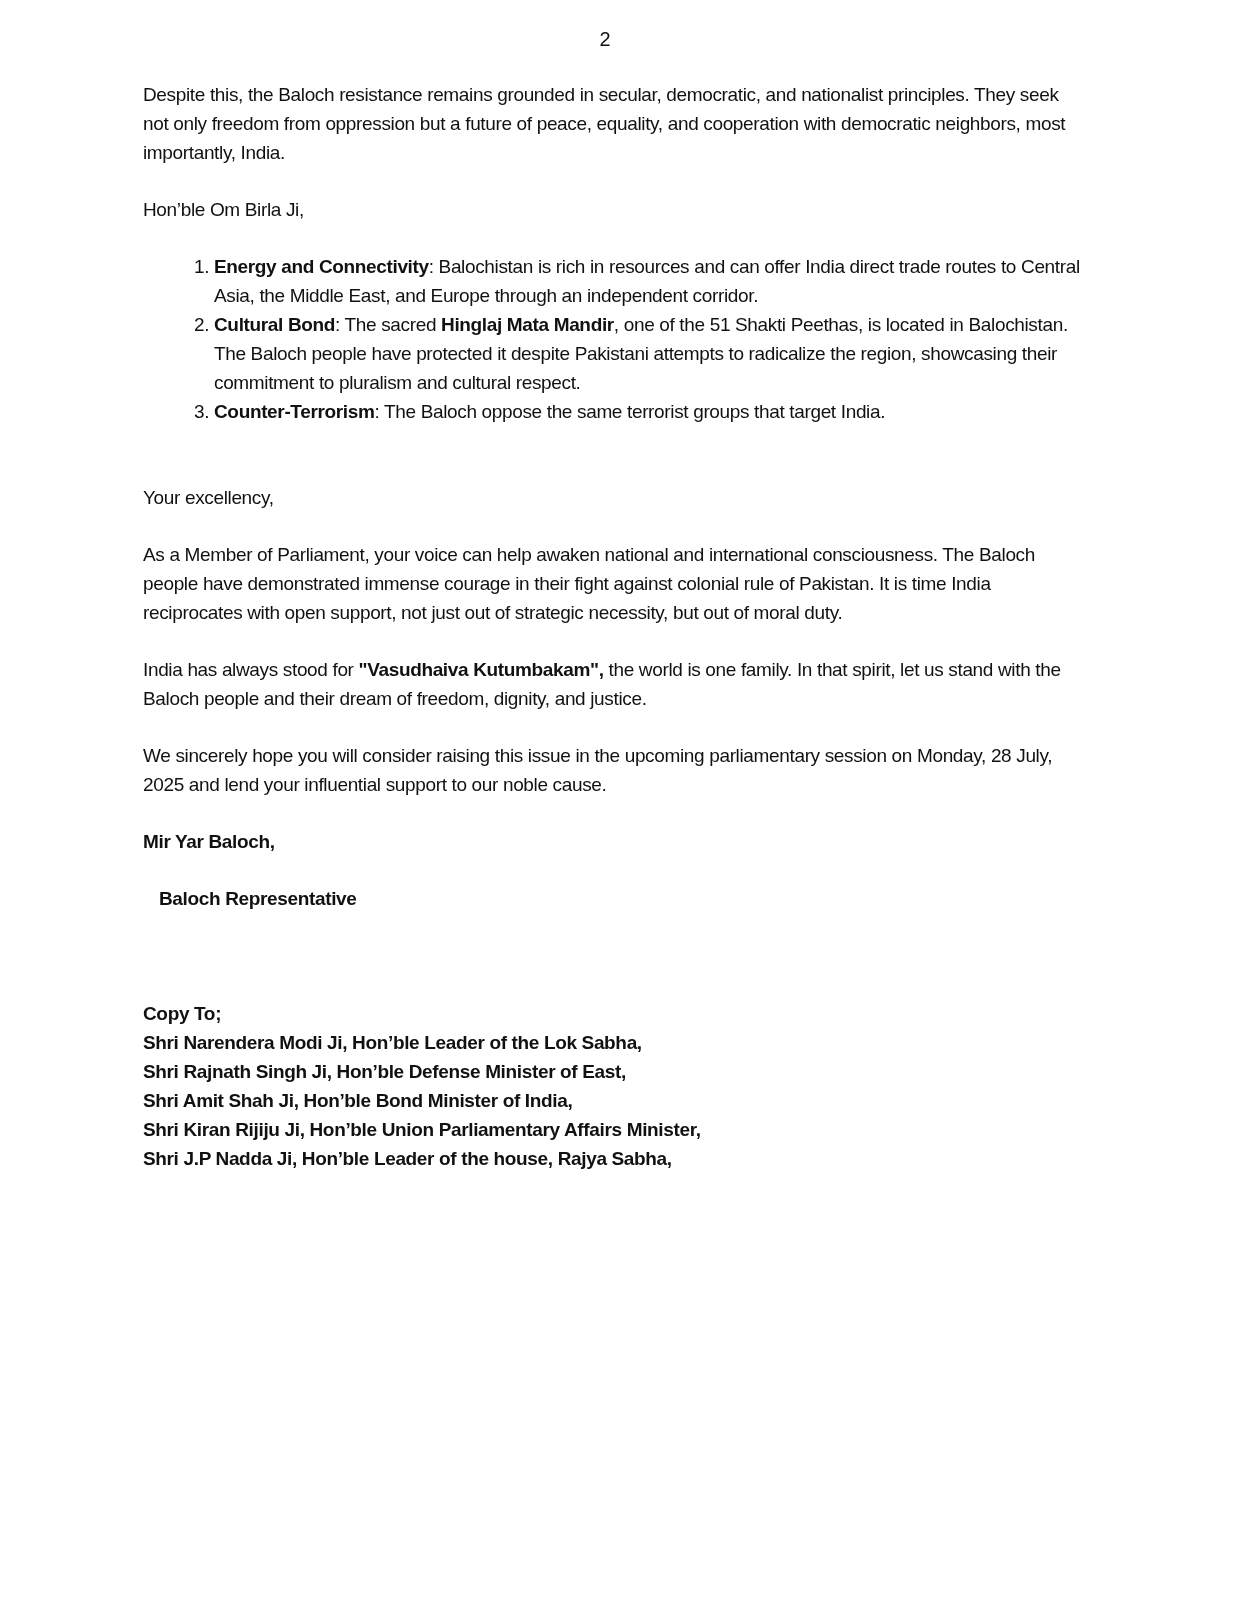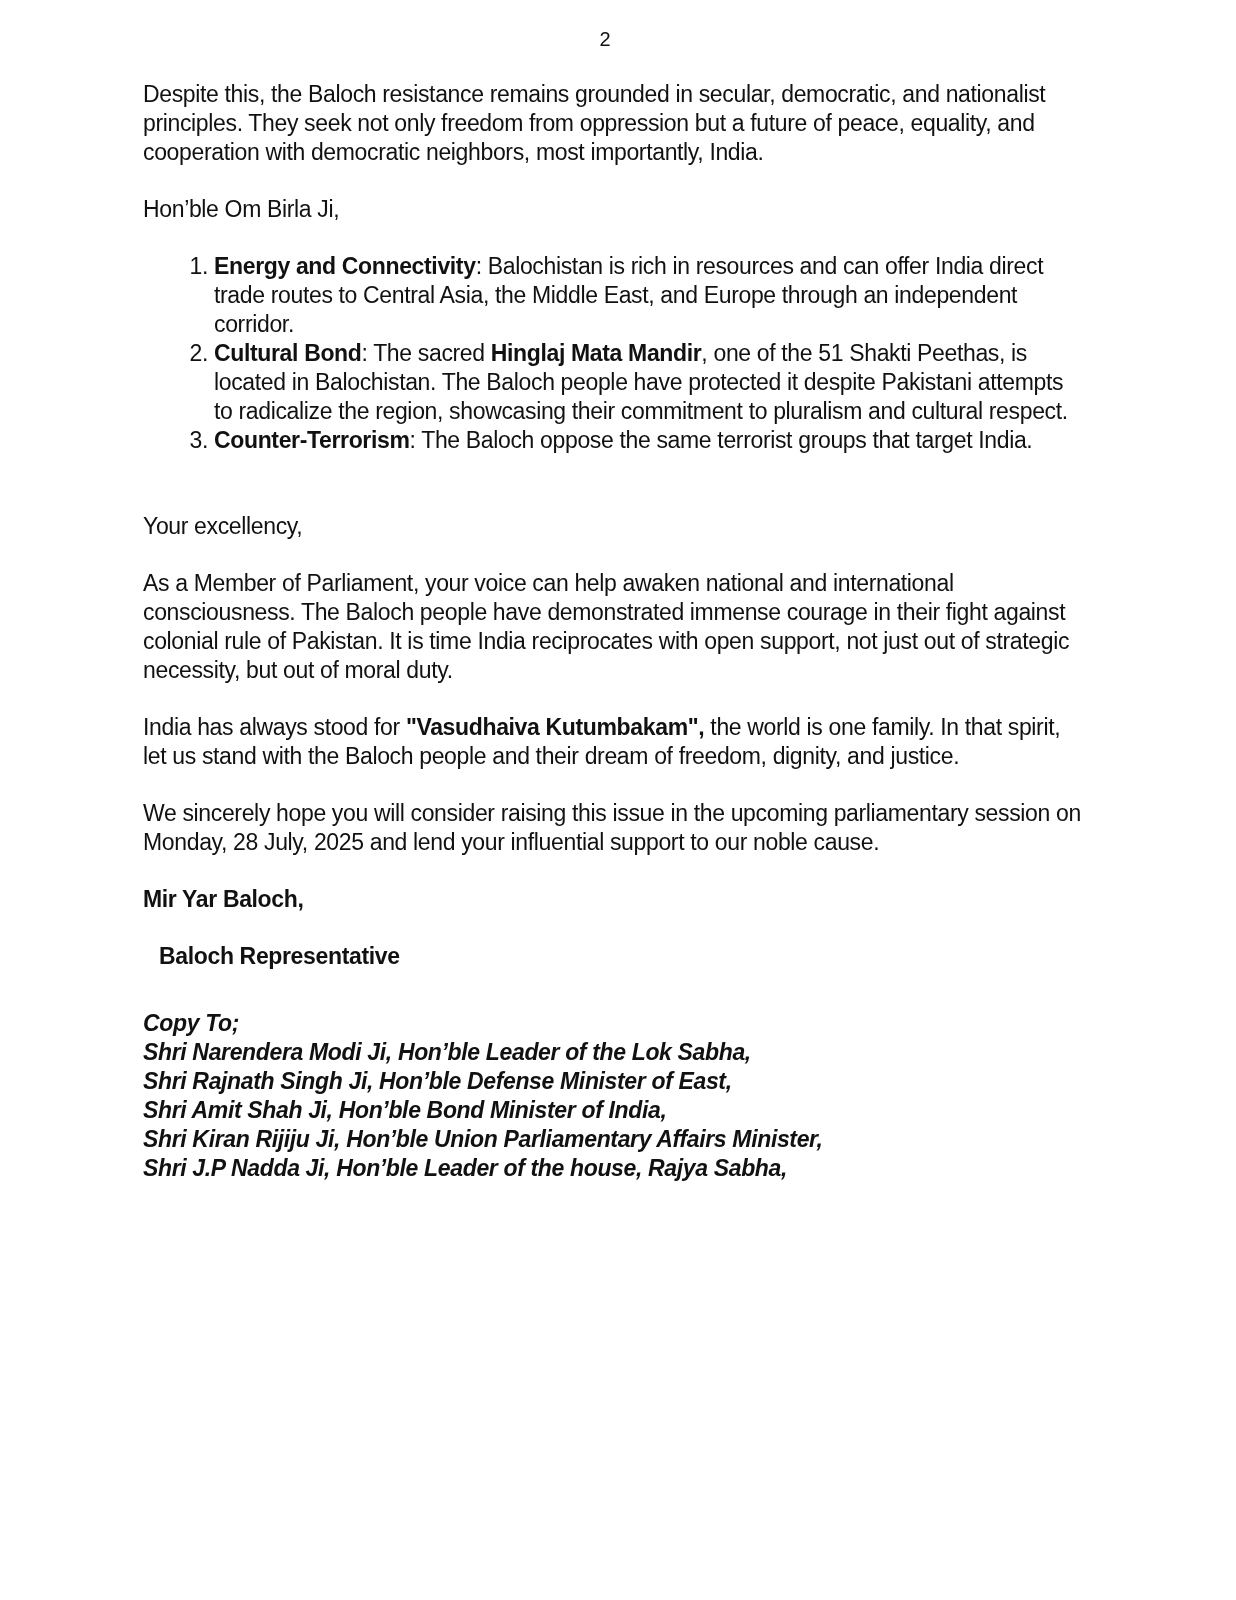--- a/index.html
+++ b/index.html
@@ -6,28 +6,28 @@
   body {
     width: 1236px; height: 1600px; position: relative; overflow: hidden;
     font-family: "Liberation Sans", sans-serif; color: #111111;
   }
   .page-number {
     position: absolute; top: 28px; left: 0; width: 1210px; text-align: center;
     font-size: 20px;
   }
   .content {
     position: absolute; left: 143px; top: 80px; width: 940px;
-    font-size: 23px; line-height: 29px; letter-spacing: -0.35px;
+    font-size: 19px; line-height: 29px; letter-spacing: -0.35px;
   }
   p { margin: 0 0 28px 0; }
   .bold { font-weight: bold; }
   ol { margin: 0 0 57px 0; padding: 0 0 0 71px; }
   ol li { padding-left: 0; }
   .block { margin: 16px; }
-  .copy { margin-top: 38px; font-style: italic; }
+  .copy { margin-top: 86px; }
   .copy div { font-weight: bold; }
 </style>
 </head>
 <body>
 
 <div class="page-number">2</div>
 
 <div class="content">
   <p>Despite this, the Baloch resistance remains grounded in secular, democratic, and nationalist principles. They seek not only freedom from oppression but a future of peace, equality, and cooperation with democratic neighbors, most importantly, India.</p>
   <p>Hon’ble Om Birla Ji,</p>

